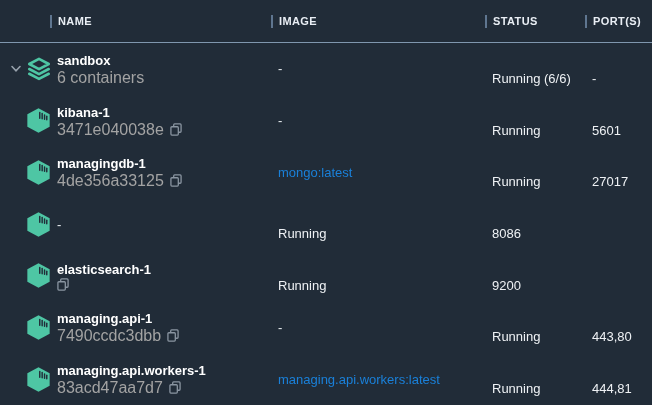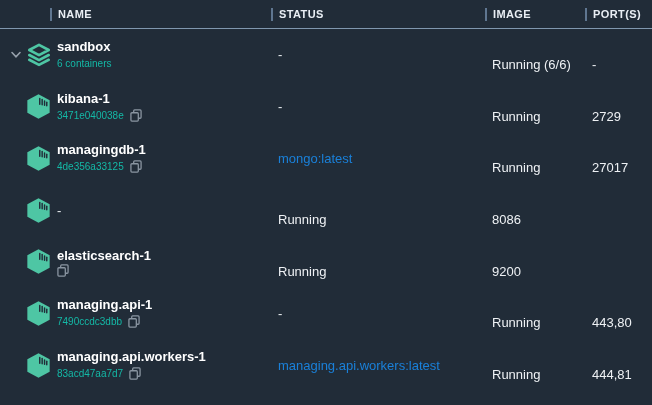--- a/index.html
+++ b/index.html
@@ -4,58 +4,58 @@
 <style>
   html,body{margin:0;padding:0;}
   body{
     width:652px;height:405px;overflow:hidden;
     background:#212c38;
     font-family:"Liberation Sans",sans-serif;
     color:#e9edf1;
   }
   .row-grid{display:grid;grid-template-columns:57px 221px 214px 100px 60px;}
   .table-header{
-    height:29px;align-items:center;box-sizing:border-box;
+    height:43px;align-items:center;box-sizing:border-box;
     border-bottom:1px solid #8097ae;
   }
   .hcell{
     display:flex;align-items:center;gap:6px;position:relative;left:-7px;
     font-size:11px;font-weight:bold;letter-spacing:.4px;color:#e9eef4;
   }
   .hbar{width:2px;height:13px;background:#5f7690;flex:none;}
   .table-body{display:flex;flex-direction:column;height:362px;}
   .row{flex:1;align-items:center;}
   .c-icon{display:flex;align-items:center;padding-left:10px;gap:3px;}
   .chevron{width:13px;display:flex;align-items:center;flex:none;}
   .type-icon{width:27px;display:flex;align-items:center;flex:none;}
   .name{font-size:13px;font-weight:bold;color:#ffffff;line-height:17px;}
-  .sub{display:flex;align-items:center;gap:6px;font-size:10px;color:#14b8a6;line-height:17px;}
+  .sub{display:flex;align-items:center;gap:6px;font-size:16px;color:#a3a3a3;line-height:17px;}
   .copy{display:flex;align-items:center;cursor:pointer;}
   .c-image{font-size:13px;color:#e9edf1;}
   .c-image .link{color:#1a80d9;cursor:pointer;margin-top:44px;}
   .c-status,.c-ports{font-size:13px;color:#eef1f4;margin-top:19px;}
   .invisible{visibility:hidden;}
 </style>
 </head>
 <body>
 
 <div>
   <div class="row-grid table-header">
     <div></div>
     <div class="hcell">
       <span class="hbar"></span>
       <span>NAME</span>
     </div>
     <div class="hcell">
       <span class="hbar"></span>
-      <span>STATUS</span>
+      <span>IMAGE</span>
     </div>
     <div class="hcell">
       <span class="hbar"></span>
-      <span>IMAGE</span>
+      <span>STATUS</span>
     </div>
     <div class="hcell">
       <span class="hbar"></span>
       <span>PORT(S)</span>
     </div>
   </div>
   <div class="table-body">
   <div class="row-grid row">
     <div class="c-icon">
       <span class="chevron">
@@ -122,21 +122,21 @@
         </span>
       </div>
     </div>
     <div class="c-image">
       <span class="image-text">-</span>
     </div>
     <div class="c-status">
       <span class="status-text">Running</span>
     </div>
     <div class="c-ports">
-      <span class="ports-text">2729</span>
+      <span class="ports-text">5601</span>
     </div>
   </div>
 
   <div class="row-grid row">
     <div class="c-icon">
       <span class="chevron invisible">
         <svg width="12" height="8" viewBox="0 0 12 8" fill="none" stroke="#97a1ac" stroke-width="1.6" stroke-linecap="round">
               <polyline points="2,1.5 6,5.8 10,1.5"></polyline>
             </svg>
       </span>

